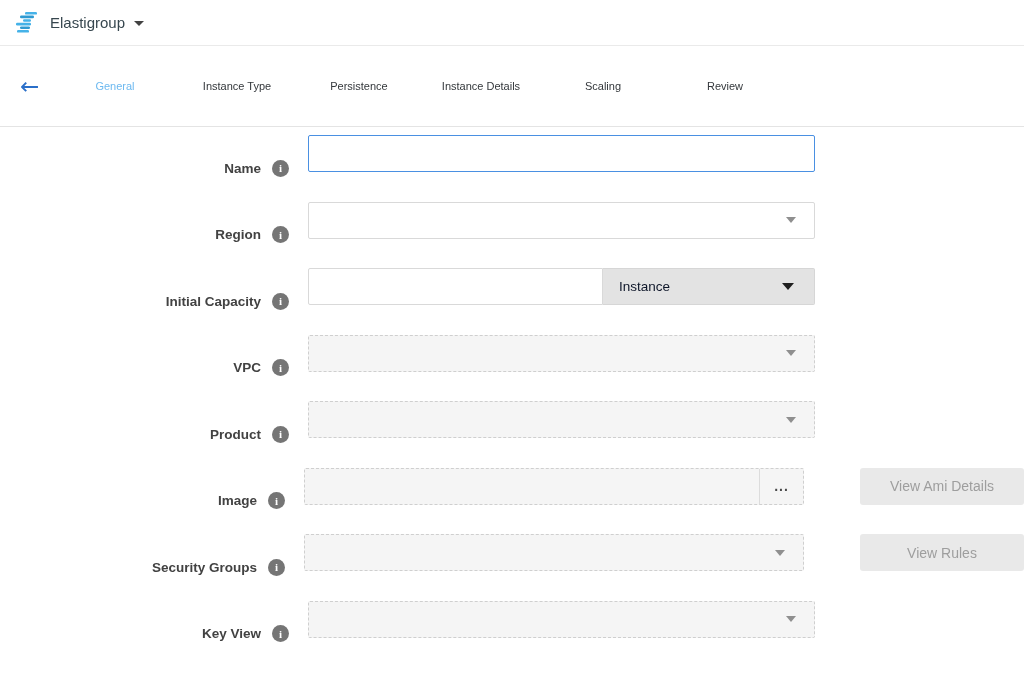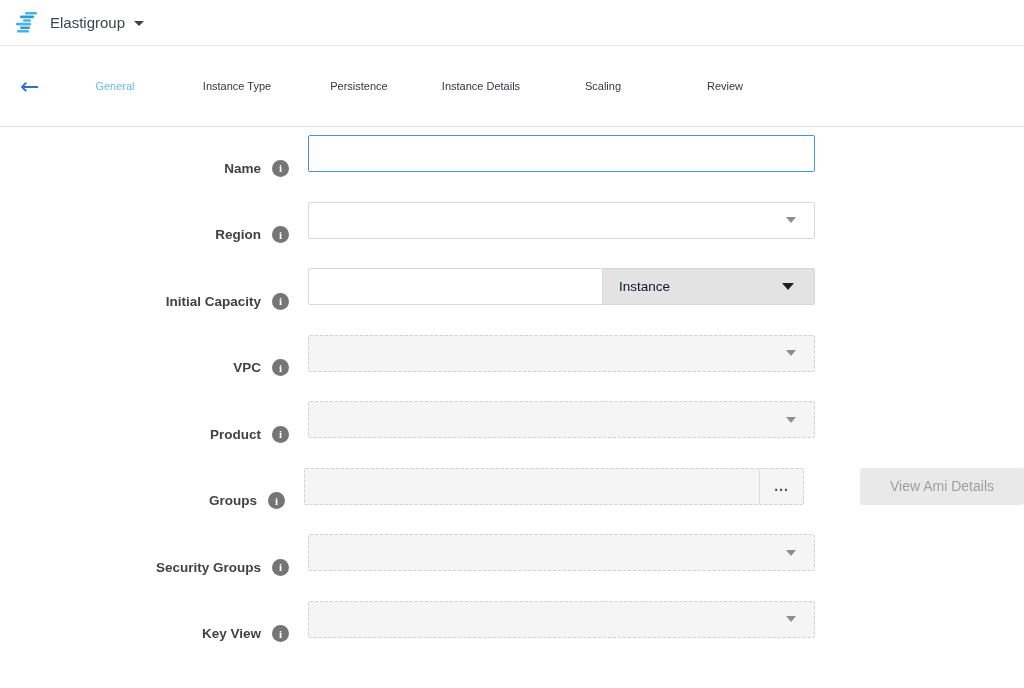--- a/index.html
+++ b/index.html
@@ -276,21 +276,21 @@
     </div>
     <div class="field-cell">
       <div class="select-box disabled">
         <span class="caret"></span>
       </div>
     </div>
   </div>
 
   <div class="form-row">
     <div class="label-cell">
-      <span class="field-label">Groups</span>
+      <span class="field-label">Image</span>
       <span class="info-icon">i</span>
     </div>
     <div class="field-cell">
       <div class="file-field">
         <div class="file-main"></div>
         <div class="file-browse">...</div>
       </div>
     </div>
     <div class="action-cell">
       <button class="gray-btn">View Ami Details</button>
@@ -300,20 +300,23 @@
   <div class="form-row">
     <div class="label-cell">
       <span class="field-label">Security Groups</span>
       <span class="info-icon">i</span>
     </div>
     <div class="field-cell">
       <div class="select-box disabled">
         <span class="caret"></span>
       </div>
     </div>
+    <div class="action-cell">
+      <button class="gray-btn">View Rules</button>
+    </div>
   </div>
 
   <div class="form-row">
     <div class="label-cell">
       <span class="field-label">Key View</span>
       <span class="info-icon">i</span>
     </div>
     <div class="field-cell">
       <div class="select-box disabled">
         <span class="caret"></span>

